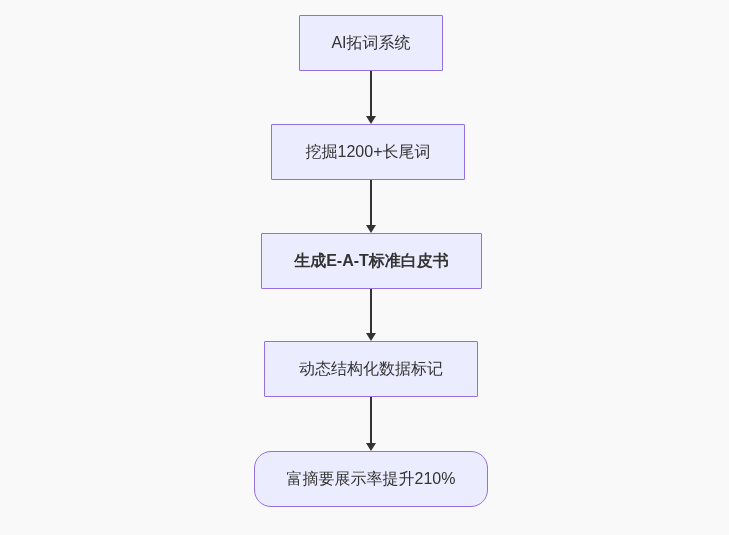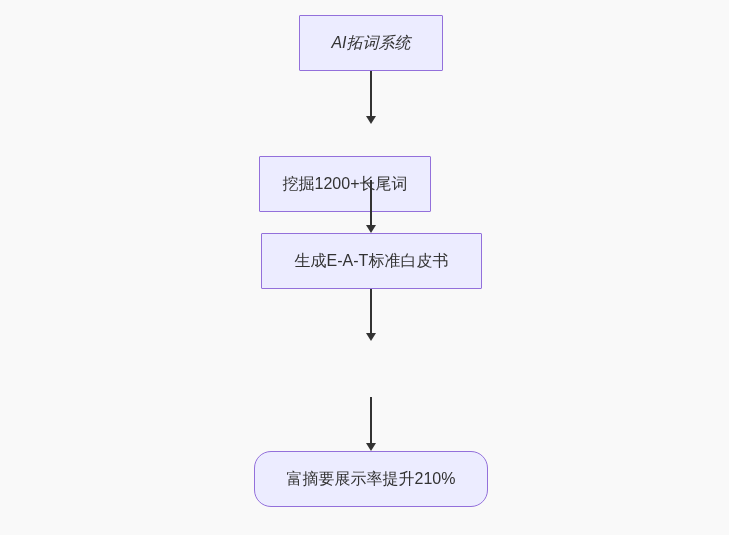--- a/index.html
+++ b/index.html
@@ -58,23 +58,23 @@
     left: 50%;
     margin-left: -5px;
     bottom: 0;
     width: 0;
     height: 0;
     border-left: 5px solid transparent;
     border-right: 5px solid transparent;
     border-top: 8px solid var(--edge);
   }
   
-  .node-1 { left: 299px; top: 15px;  width: 144px; font-style: italic; }
-  .node-2 { left: 259px; top: 124px; width: 172px; margin-top: 32px; }
-  .node-3 { left: 261px; top: 233px; width: 221px; }
+  .node-1 { left: 299px; top: 15px;  width: 144px; }
+  .node-2 { left: 271px; top: 124px; width: 194px; }
+  .node-3 { left: 261px; top: 233px; width: 221px; font-weight: bold; }
   .node-4 { left: 264px; top: 341px; width: 214px; }
   .node-5 { left: 254px; top: 451px; width: 234px; border-radius: 17px; }
   
   .edge-1 { top: 71px;  height: 53px; }
   .edge-2 { top: 180px; height: 53px; }
   .edge-3 { top: 289px; height: 52px; }
   .edge-4 { top: 397px; height: 54px; }
 </style>
 </head>
 <body>
@@ -101,20 +101,23 @@
 
   <div class="node node-3">
     <span class="node-label">生成E-A-T标准白皮书</span>
   </div>
 
   <div class="edge edge-3">
     <div class="edge-line"></div>
     <div class="edge-head"></div>
   </div>
 
+  <div class="node node-4">
+    <span class="node-label">动态结构化数据标记</span>
+  </div>
 
   <div class="edge edge-4">
     <div class="edge-line"></div>
     <div class="edge-head"></div>
   </div>
 
   <div class="node node-5">
     <span class="node-label">富摘要展示率提升210%</span>
   </div>
 

